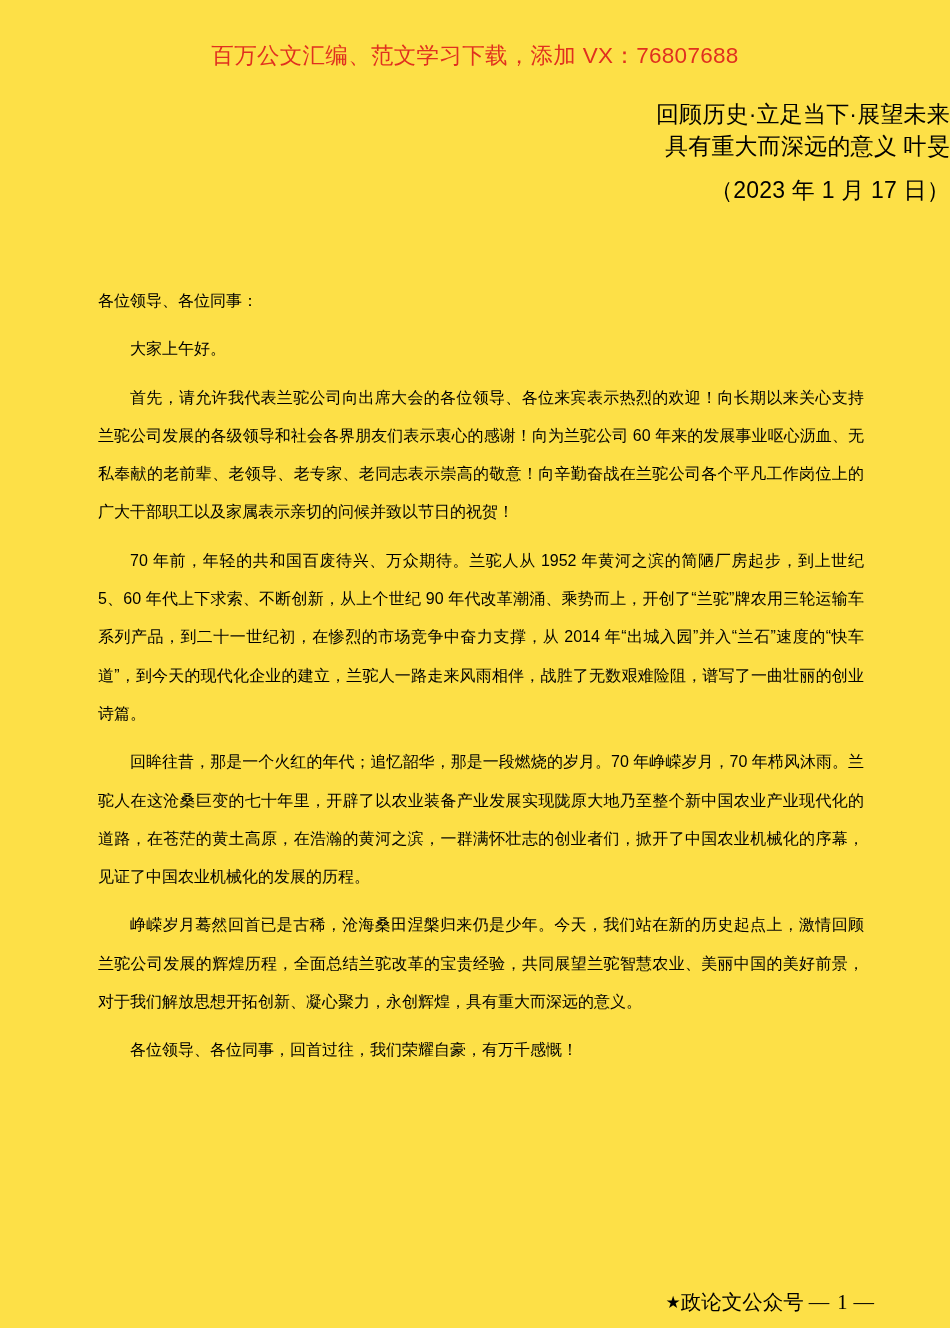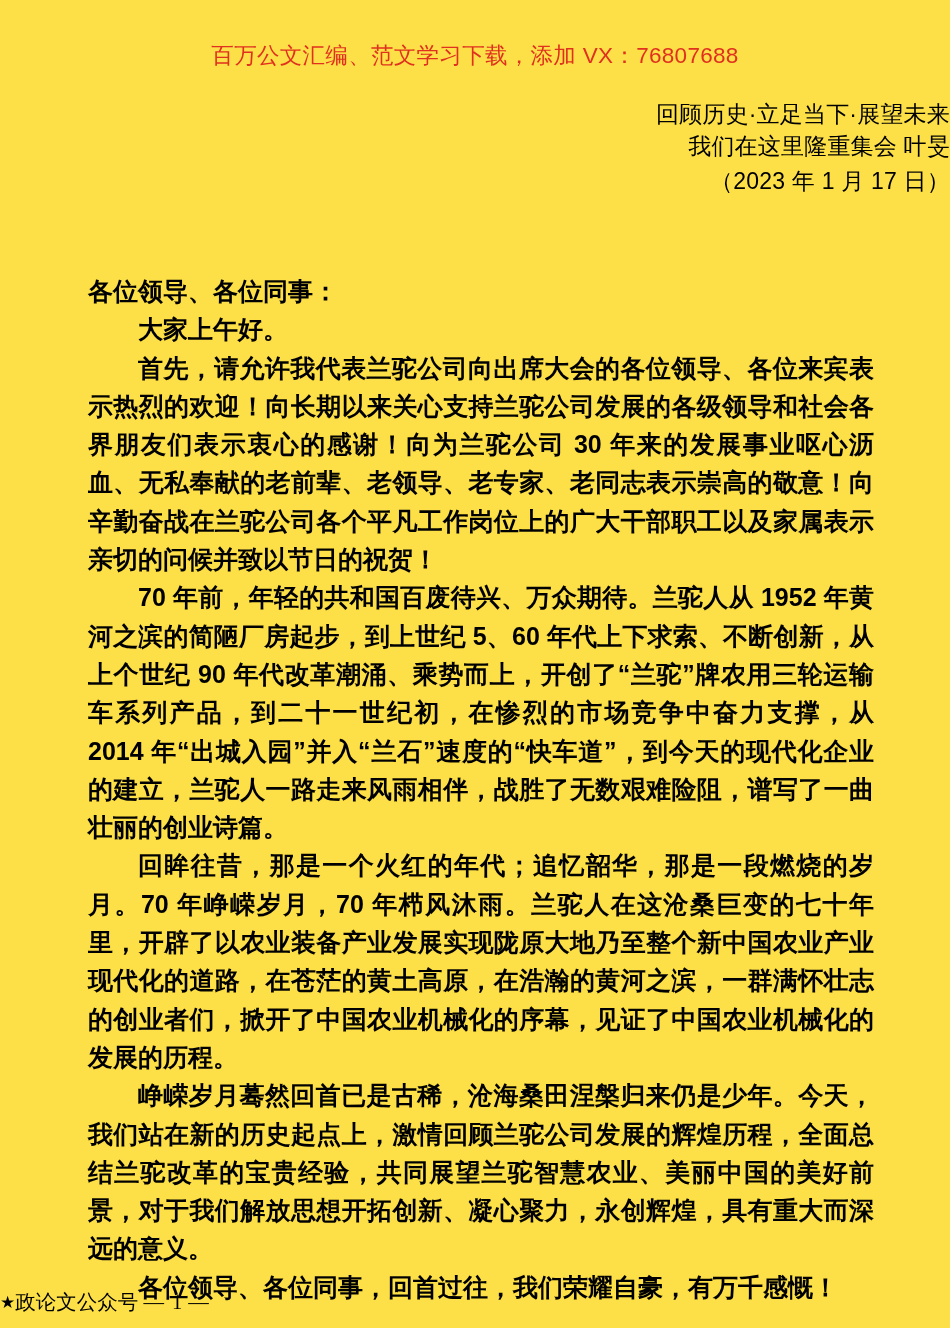--- a/index.html
+++ b/index.html
@@ -42,54 +42,53 @@
     width: 950px;
     text-align: right;
   }
   .title-line {
     font-size: 23px;
     line-height: 32px;
     letter-spacing: 0.2px;
     white-space: nowrap;
   }
   .title-line.date {
-    margin-top: 3px;
+    margin-top: 12px;
     padding-left: 22px;
   }
 
   
   .body-text {
     position: absolute;
     top: 272px;
     left: 88px;
     width: 786px;
   }
   .para {
-    font-size: 25px;
+    font-size: 16px;
     line-height: 38.3px;
     text-align: justify;
     text-justify: inter-ideograph;
-    margin: 0;
+    margin: 10px;
     letter-spacing: 0px;
-    font-weight: bold;
   }
   .para.indent {
     text-indent: 2em;
   }
   .para.flush {
     text-indent: 0;
   }
 
   
   .footer {
     position: absolute;
     top: 1288px;
     left: 0;
     width: 950px;
-    text-align: left;
+    text-align: right;
     padding-right: 74px;
     box-sizing: border-box;
     font-family: "Liberation Serif", "DejaVu Serif", serif;
     font-size: 20.5px;
     white-space: nowrap;
   }
   .footer .star {
     font-family: "DejaVu Sans", sans-serif;
     font-size: 17px;
     vertical-align: 1px;
@@ -104,28 +103,28 @@
 </style>
 </head>
 <body>
 
 <div class="page">
 
   <div class="promo-header">百万公文汇编、范文学习下载，添加 VX：76807688</div>
 
   <div class="title-block">
     <div class="title-line">回顾历史·立足当下·展望未来</div>
-    <div class="title-line">我们在这里隆重集会  叶旻</div>
+    <div class="title-line">具有重大而深远的意义  叶旻</div>
     <div class="title-line date">（2023 年 1 月 17 日）</div>
   </div>
 
   <div class="body-text">
     <p class="para flush">各位领导、各位同事：</p>
     <p class="para indent">大家上午好。</p>
-    <p class="para indent">首先，请允许我代表兰驼公司向出席大会的各位领导、各位来宾表示热烈的欢迎！向长期以来关心支持兰驼公司发展的各级领导和社会各界朋友们表示衷心的感谢！向为兰驼公司 30 年来的发展事业呕心沥血、无私奉献的老前辈、老领导、老专家、老同志表示崇高的敬意！向辛勤奋战在兰驼公司各个平凡工作岗位上的广大干部职工以及家属表示亲切的问候并致以节日的祝贺！</p>
+    <p class="para indent">首先，请允许我代表兰驼公司向出席大会的各位领导、各位来宾表示热烈的欢迎！向长期以来关心支持兰驼公司发展的各级领导和社会各界朋友们表示衷心的感谢！向为兰驼公司 60 年来的发展事业呕心沥血、无私奉献的老前辈、老领导、老专家、老同志表示崇高的敬意！向辛勤奋战在兰驼公司各个平凡工作岗位上的广大干部职工以及家属表示亲切的问候并致以节日的祝贺！</p>
     <p class="para indent">70 年前，年轻的共和国百废待兴、万众期待。兰驼人从 1952 年黄河之滨的简陋厂房起步，到上世纪 5、60 年代上下求索、不断创新，从上个世纪 90 年代改革潮涌、乘势而上，开创了“兰驼”牌农用三轮运输车系列产品，到二十一世纪初，在惨烈的市场竞争中奋力支撑，从 2014 年“出城入园”并入“兰石”速度的“快车道”，到今天的现代化企业的建立，兰驼人一路走来风雨相伴，战胜了无数艰难险阻，谱写了一曲壮丽的创业诗篇。</p>
     <p class="para indent">回眸往昔，那是一个火红的年代；追忆韶华，那是一段燃烧的岁月。70 年峥嵘岁月，70 年栉风沐雨。兰驼人在这沧桑巨变的七十年里，开辟了以农业装备产业发展实现陇原大地乃至整个新中国农业产业现代化的道路，在苍茫的黄土高原，在浩瀚的黄河之滨，一群满怀壮志的创业者们，掀开了中国农业机械化的序幕，见证了中国农业机械化的发展的历程。</p>
     <p class="para indent">峥嵘岁月蓦然回首已是古稀，沧海桑田涅槃归来仍是少年。今天，我们站在新的历史起点上，激情回顾兰驼公司发展的辉煌历程，全面总结兰驼改革的宝贵经验，共同展望兰驼智慧农业、美丽中国的美好前景，对于我们解放思想开拓创新、凝心聚力，永创辉煌，具有重大而深远的意义。</p>
     <p class="para indent">各位领导、各位同事，回首过往，我们荣耀自豪，有万千感慨！</p>
   </div>
 
   <div class="footer">
     <span class="star">★</span><span>政论文公众号</span>&nbsp;<span class="pg-sep">—</span><span class="pg-num">1</span><span class="pg-sep">—</span>
   </div>
 

